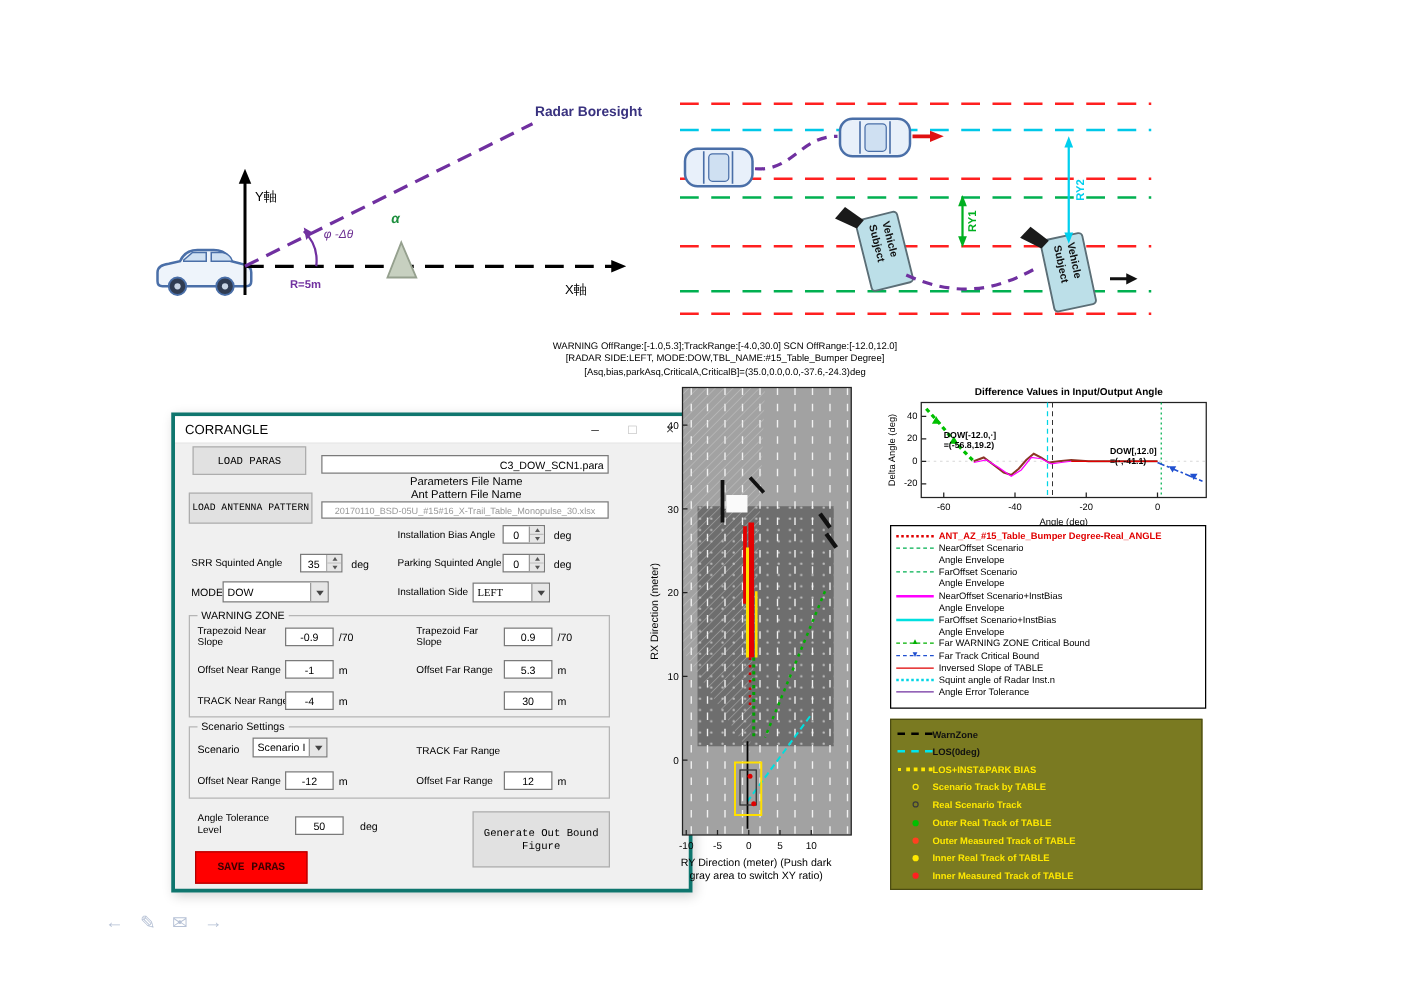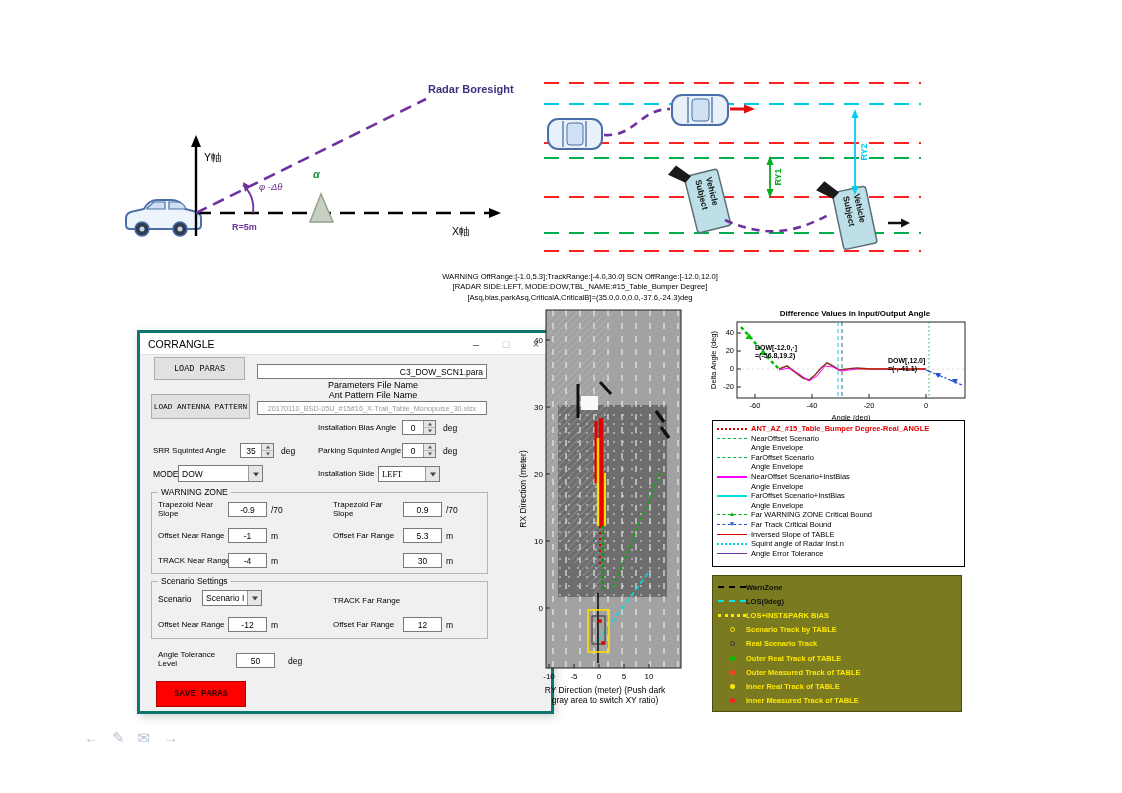--- a/index.html
+++ b/index.html
@@ -261,20 +261,21 @@
       <span class="fldval">12</span>
     </div>
     <div class="lbl" style="left:306px; top:287px;">m</div>
 
     <div class="lbl lblwrap" style="left:18px; top:317px; width:66px; font-size:8px; line-height:9px;">Angle Tolerance Level</div>
     <div class="fld" style="left:96px; top:320px; width:39px; height:15px;">
       <span class="fldval">50</span>
     </div>
     <div class="lbl" style="left:148px; top:323px;">deg</div>
 
+    <div class="btn" style="left:238px; top:316px; width:110px; height:45px; font-size:8.5px;">Generate Out Bound Figure</div>
     <div class="btn" style="left:16px; top:348px; width:90px; height:26px; background:#ff0000; border-color:#b00000; color:#3d0000; font-weight:bold; font-size:9px;">SAVE PARAS</div>
   </div>
 
   <div id="plot-header">
     <div>WARNING OffRange:[-1.0,5.3];TrackRange:[-4.0,30.0] SCN OffRange:[-12.0,12.0]</div>
     <div>[RADAR SIDE:LEFT, MODE:DOW,TBL_NAME:#15_Table_Bumper Degree]</div>
     <div>[Asq,bias,parkAsq,CriticalA,CriticalB]=(35.0,0.0,0.0,-37.6,-24.3)deg</div>
   </div>
 
   <svg class="abs" style="left:450px; top:305px;" width="260" height="413" viewBox="0 0 260 413">

